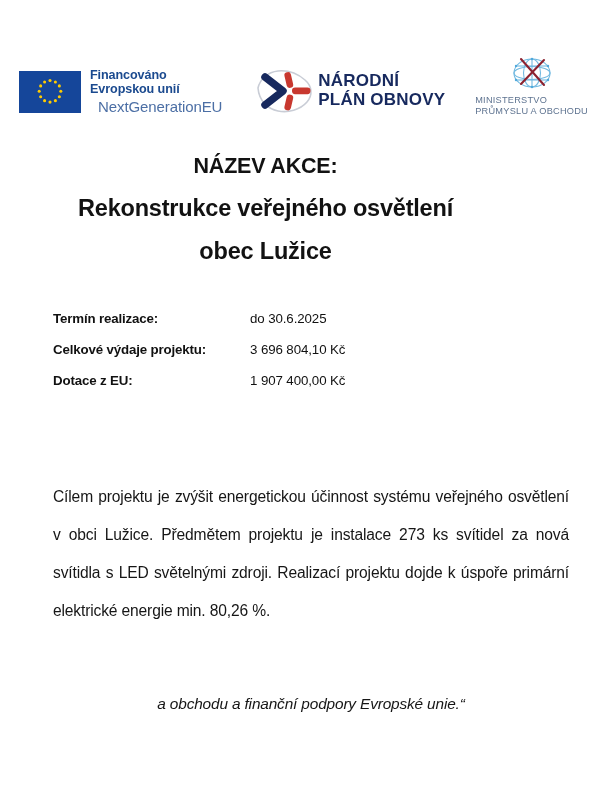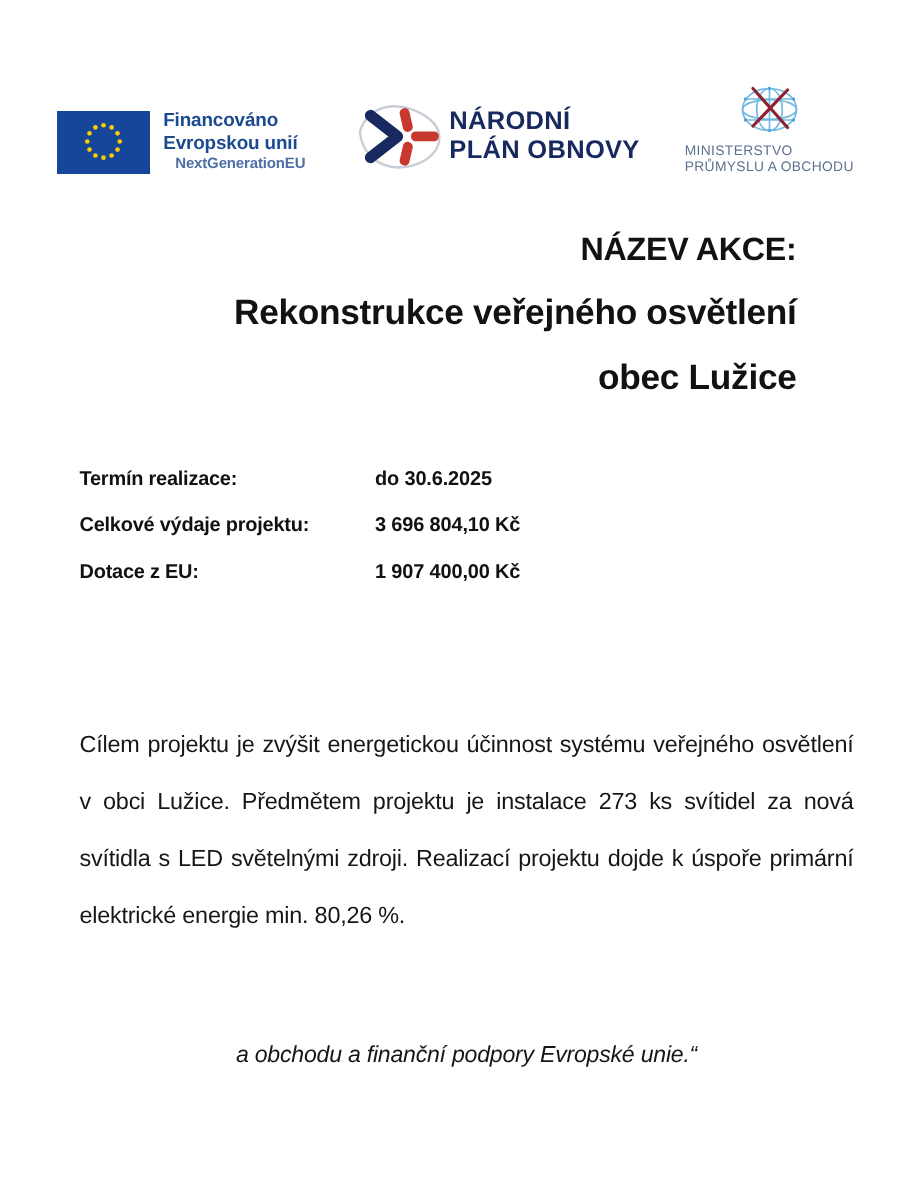--- a/index.html
+++ b/index.html
@@ -60,22 +60,22 @@
   .eu-text .l1, .eu-text .l2 {
     font-family: "Liberation Sans", sans-serif;
     font-weight: bold;
     font-size: 12.6px;
     color: #1B4A8F;
     letter-spacing: -0.1px;
     white-space: nowrap;
   }
   .eu-text .l3 {
     font-family: "Liberation Sans", sans-serif;
-    font-weight: bold;
-    font-size: 10px;
+    font-weight: normal;
+    font-size: 15px;
     color: #4C6FA5;
     letter-spacing: -0.1px;
     margin-top: 1px;
     white-space: nowrap;
     padding-left: 8px;
   }
 
   
   .npo-logo {
     display: flex;
@@ -117,21 +117,21 @@
     letter-spacing: 0.25px;
     white-space: nowrap;
   }
 
   
   .title-block {
     position: absolute;
     top: 146px;
     left: 0;
     width: 531px;
-    text-align: right;
+    text-align: center;
   }
   .title-line {
     font-family: "Liberation Sans", sans-serif;
     font-weight: bold;
     color: #121212;
     letter-spacing: -0.2px;
   }
   .title-line.t-small { font-size: 21.5px; line-height: 41px; }
   .title-line.t-big   { font-size: 23.5px; line-height: 43px; }
 
@@ -152,21 +152,21 @@
     flex: none;
     font-family: "Liberation Sans", sans-serif;
     font-weight: bold;
     font-size: 13.3px;
     color: #111111;
     letter-spacing: -0.15px;
     white-space: nowrap;
   }
   .fact-value {
     font-family: "Liberation Sans", sans-serif;
-    font-weight: bold;
+    font-weight: normal;
     font-size: 13.3px;
     color: #111111;
     letter-spacing: -0.1px;
     white-space: nowrap;
   }
 
   
   .body-text {
     position: absolute;
     top: 478px;

